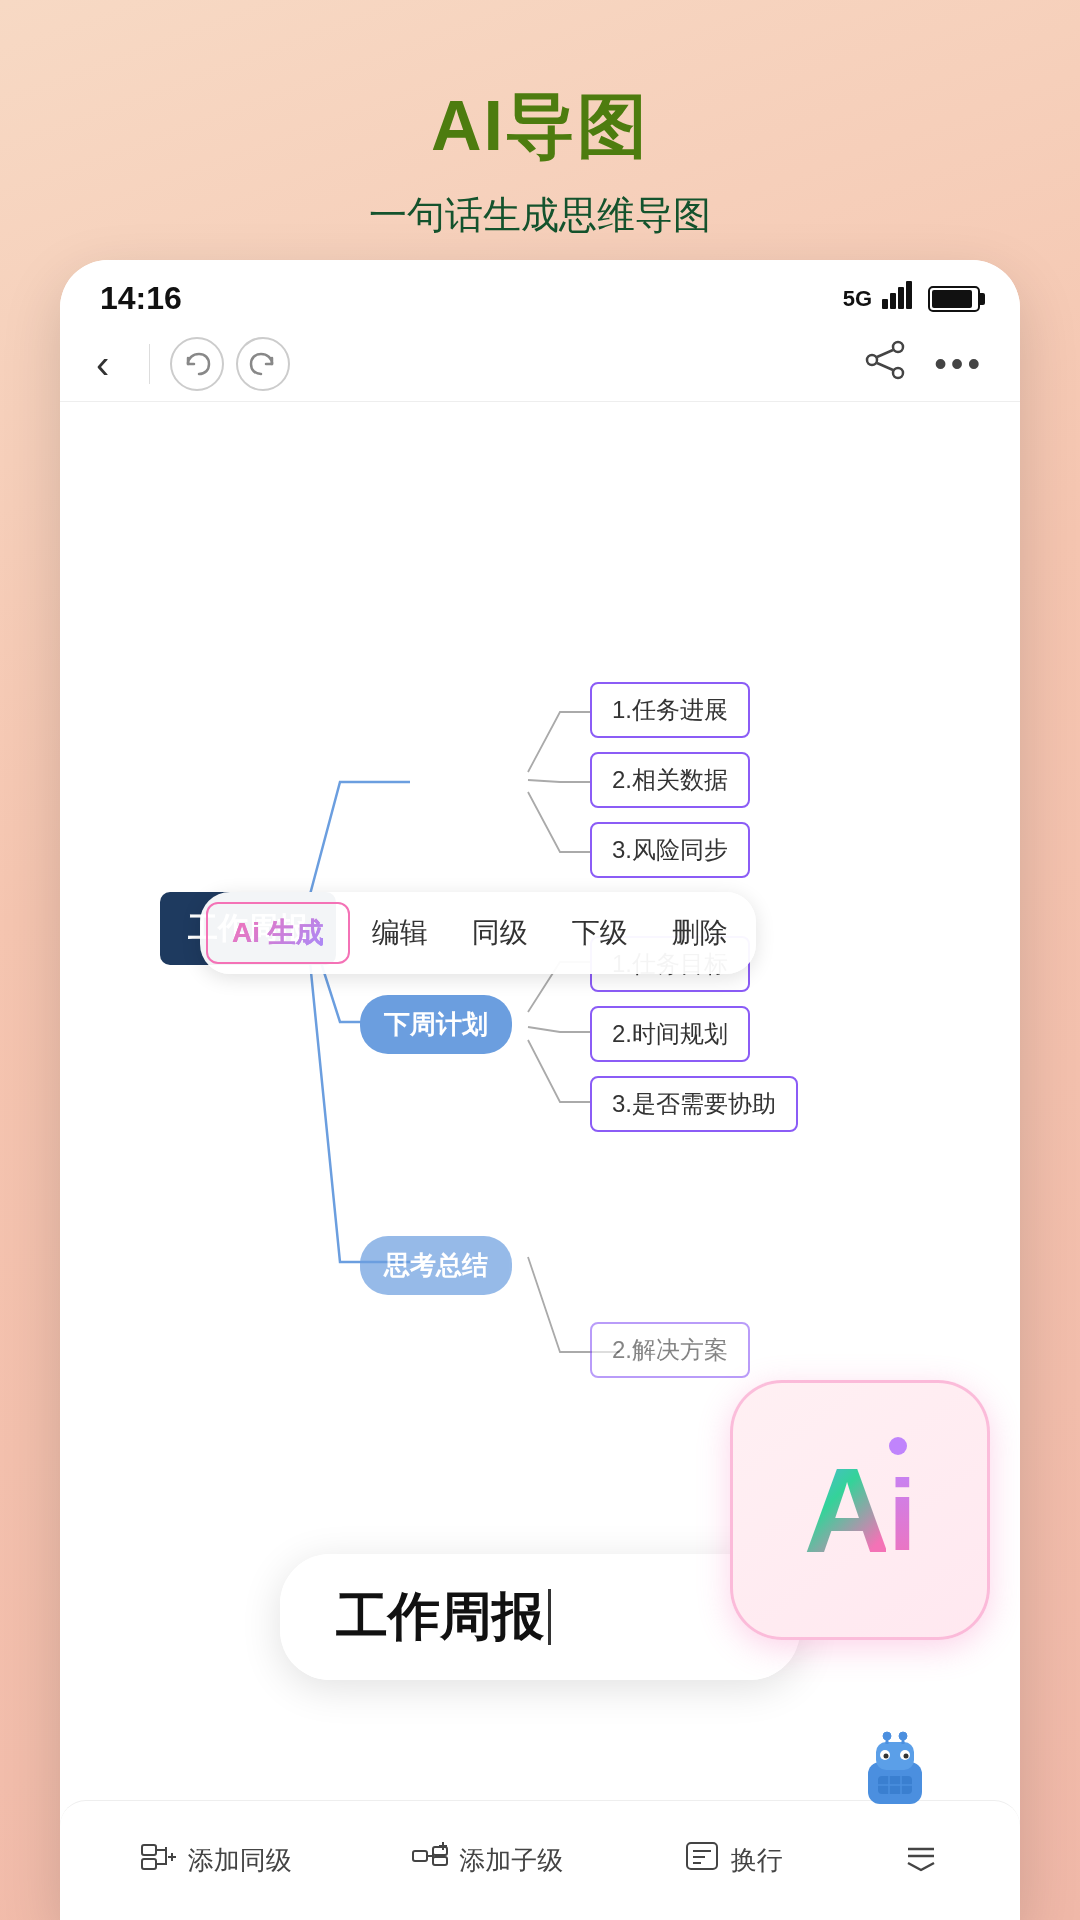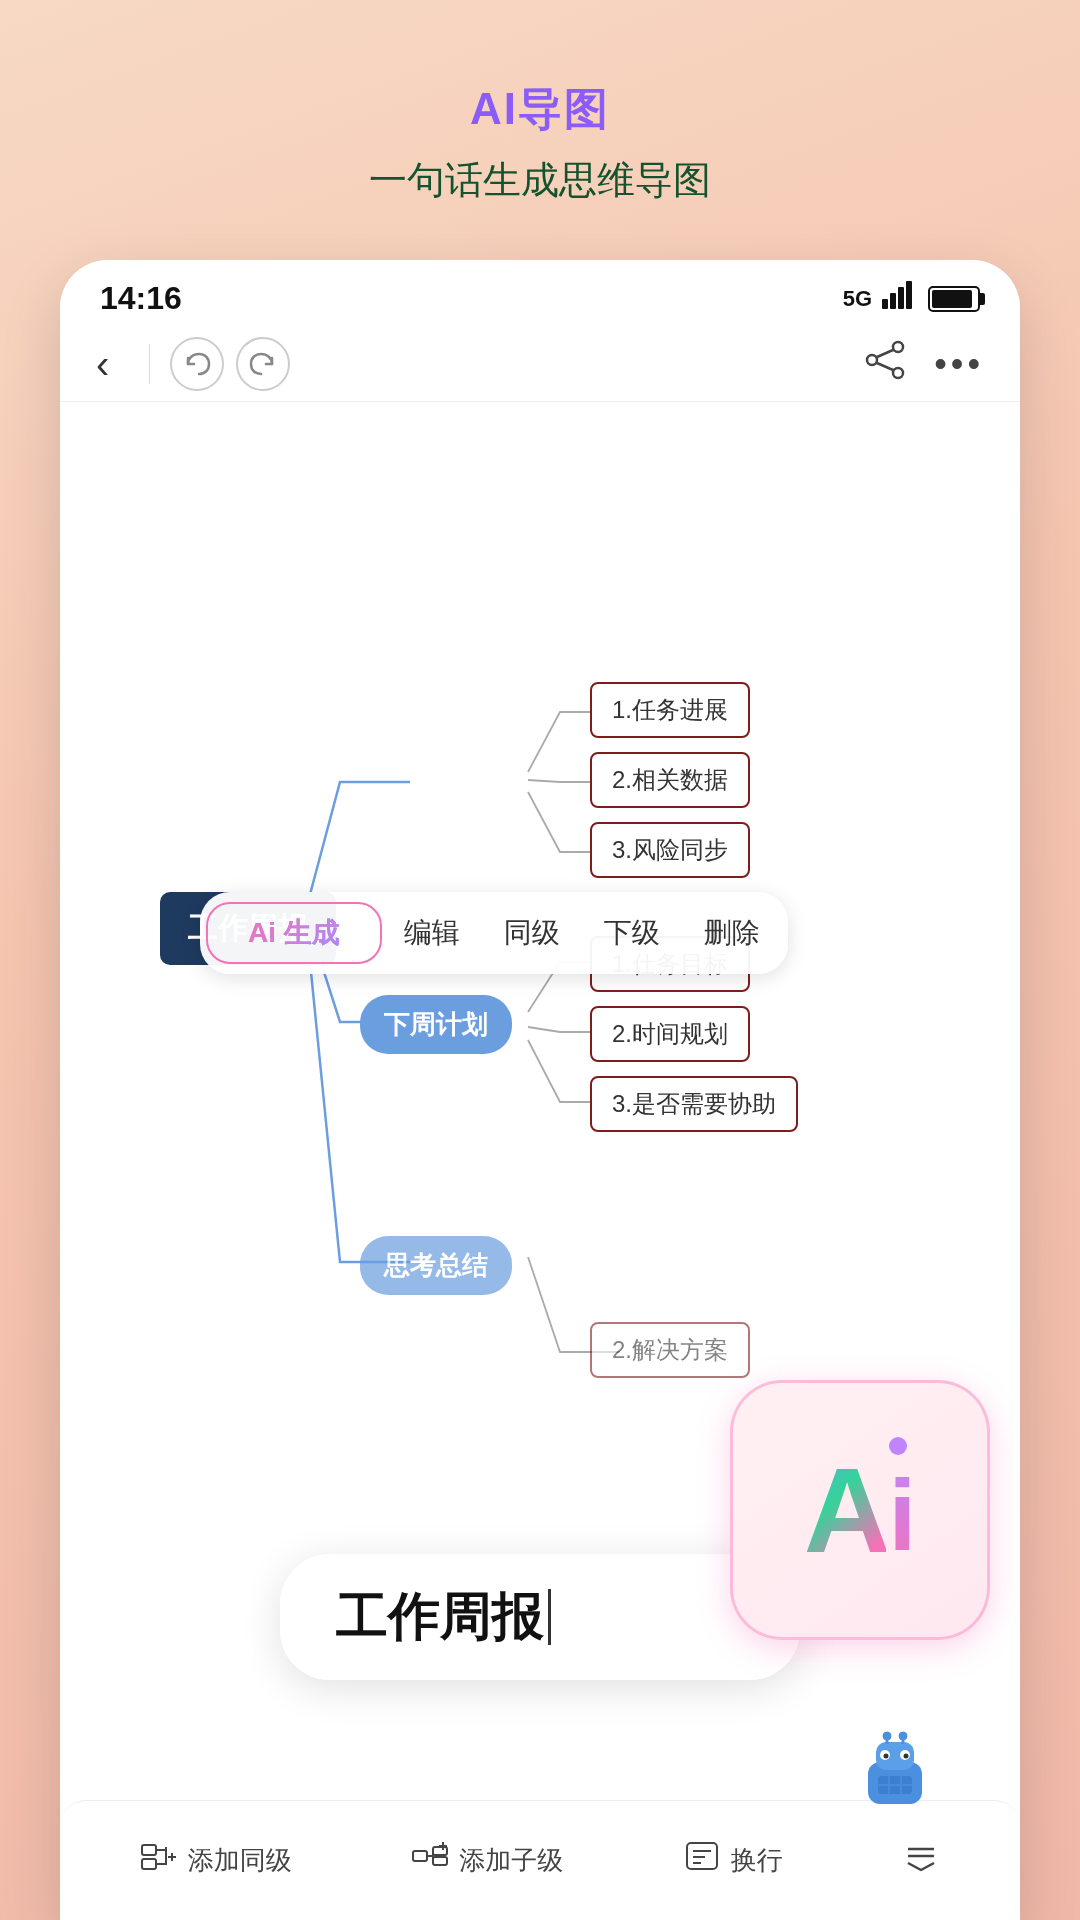--- a/index.html
+++ b/index.html
@@ -13,23 +13,23 @@
       position: relative;
     }
 
     
     .page-header {
       text-align: center;
       padding-top: 80px;
       padding-bottom: 40px;
     }
     .page-title {
-      font-size: 44px;
+      font-size: 70px;
       font-weight: 800;
-      color: #8b5cf6;
+      color: #4d7c0f;
       letter-spacing: 2px;
     }
     .page-subtitle {
       font-size: 38px;
       color: #14532d;
       margin-top: 16px;
       font-weight: 400;
     }
 
     
@@ -168,22 +168,22 @@
       background: rgba(255,255,255,0.95);
       border-radius: 30px;
       box-shadow: 0 4px 20px rgba(0,0,0,0.12);
       padding: 10px 6px;
       z-index: 10;
       gap: 0;
     }
     .ctx-ai-btn {
       background: transparent;
       border: 2px solid #f472b6;
-      border-radius: 24px;
-      padding: 10px 40px;
+      border-radius: 12px;
+      padding: 10px 24px;
       color: transparent;
       font-size: 28px;
       font-weight: 600;
       cursor: pointer;
       background-clip: text;
       -webkit-background-clip: text;
       background-image: linear-gradient(135deg, #f472b6, #a78bfa);
       display: flex;
       align-items: center;
       gap: 6px;
@@ -343,21 +343,21 @@
       background: #6b9edf;
       color: #fff;
       border-radius: 28px;
       padding: 12px 24px;
       font-size: 26px;
       font-weight: 600;
       white-space: nowrap;
     }
     .node-leaf {
       position: absolute;
-      border: 2px solid #7f1d1d;
+      border: 2px solid #8b5cf6;
       border-radius: 8px;
       padding: 10px 20px;
       font-size: 24px;
       color: #333;
       background: #fff;
       white-space: nowrap;
     }
   </style>
 </head>
 <body>

